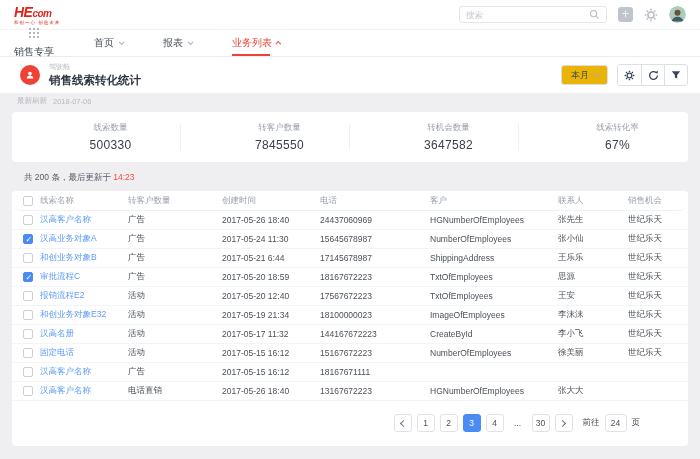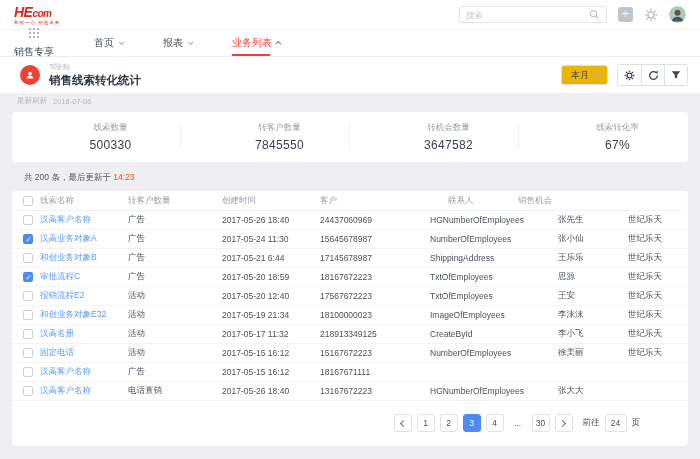--- a/index.html
+++ b/index.html
@@ -231,20 +231,21 @@
 </div>
 
 <div class="table-card">
   <div class="t-row t-head">
     <div class="c-check">
         <span class="checkbox"></span>
       </div>
     <div class="c-name cell">线索名称</div>
     <div class="c-source cell">转客户数量</div>
     <div class="c-created cell">创建时间</div>
+    <div class="c-phone cell">电话</div>
     <div class="c-customer cell">客户</div>
     <div class="c-contact cell">联系人</div>
     <div class="c-opp cell">销售机会</div>
   </div>
   <div id="table-body">
       <div class="t-row">
     <div class="c-check">
           <span class="checkbox"></span>
         </div>
     <div class="c-name cell"><a class="lead-link">汉高客户名称</a></div>
@@ -315,21 +316,21 @@
     <div class="c-contact cell">李沫沫</div>
     <div class="c-opp cell">世纪乐天</div>
   </div>
       <div class="t-row">
     <div class="c-check">
           <span class="checkbox"></span>
         </div>
     <div class="c-name cell"><a class="lead-link">汉高名册</a></div>
     <div class="c-source cell">活动</div>
     <div class="c-created cell">2017-05-17 11:32</div>
-    <div class="c-phone cell">218913349125</div>
+    <div class="c-phone cell">144167672223</div>
     <div class="c-customer cell">CreateById</div>
     <div class="c-contact cell">李小飞</div>
     <div class="c-opp cell">世纪乐天</div>
   </div>
       <div class="t-row">
     <div class="c-check">
           <span class="checkbox"></span>
         </div>
     <div class="c-name cell"><a class="lead-link">固定电话</a></div>
     <div class="c-source cell">活动</div>

